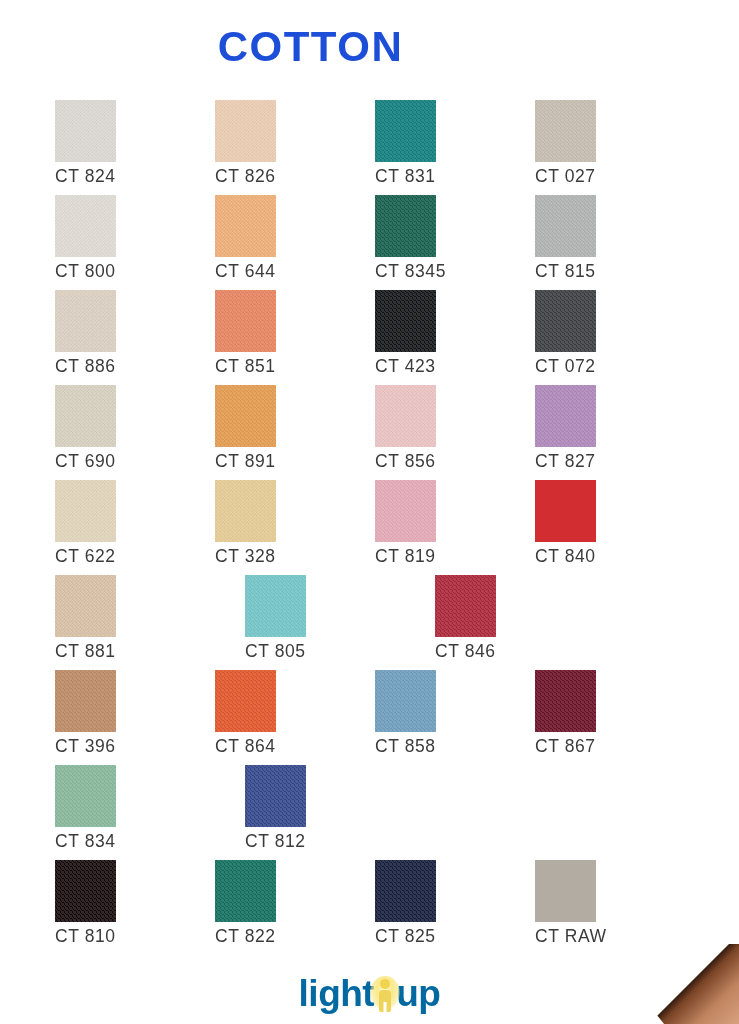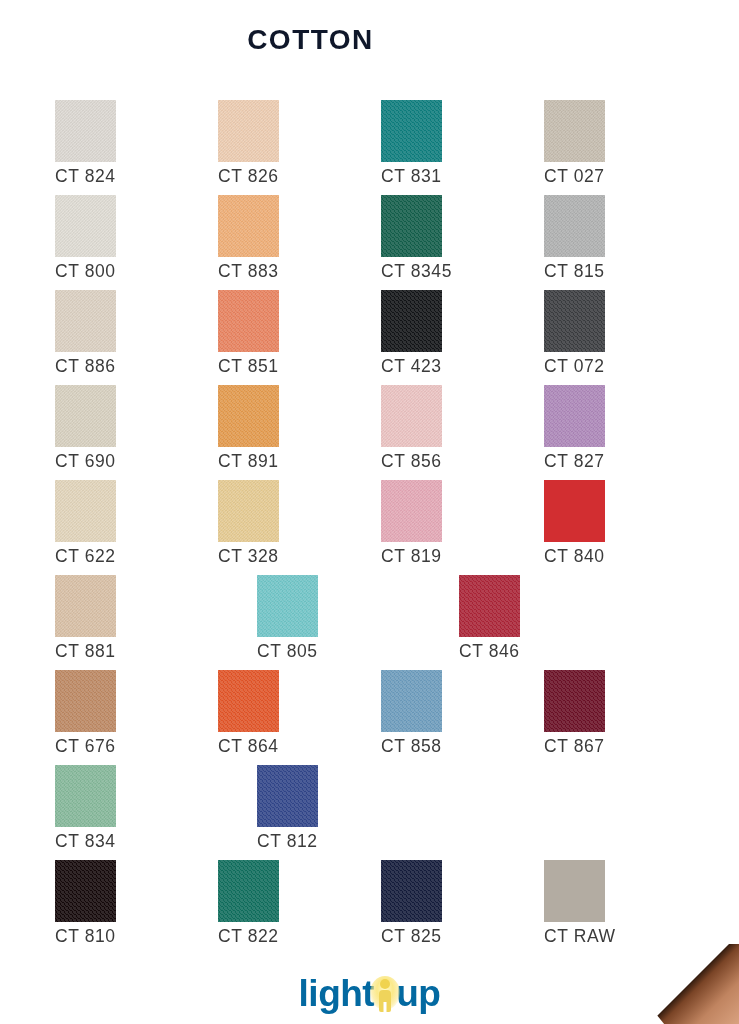--- a/index.html
+++ b/index.html
@@ -23,38 +23,37 @@
   }
 
   
   .title {
     position: absolute;
     top: 26px;
     left: 0;
     width: 621px;
     text-align: center;
     font-family: "Liberation Sans", sans-serif;
-    font-size: 28px;
+    font-size: 42px;
     font-weight: bold;
     letter-spacing: 1.5px;
-    color: #0f172a;
+    color: #1d4ed8;
     line-height: 1;
   }
 
   
   .grid {
     position: absolute;
     top: 100px;
     left: 55px;
     width: 640px;
   }
   .row {
     display: flex;
     height: 95px;
-    gap: 12px;
   }
   .cell {
     width: 190px;
     position: relative;
   }
   .swatch {
     width: 61px;
     height: 62px;
     position: relative;
     background-repeat: repeat;
@@ -203,21 +202,21 @@
           <div class="label">CT 027</div>
         </div>
       </div>
       <div class="row">
         <div class="cell">
           <div class="swatch" style="--c: #e2ded6;"></div>
           <div class="label">CT 800</div>
         </div>
         <div class="cell">
           <div class="swatch" style="--c: #f2b077;"></div>
-          <div class="label">CT 883</div>
+          <div class="label">CT 644</div>
         </div>
         <div class="cell">
           <div class="swatch" style="--c: #13604c;"></div>
           <div class="label">CT 8345</div>
         </div>
         <div class="cell">
           <div class="swatch" style="--c: #b2b3b3;"></div>
           <div class="label">CT 815</div>
         </div>
       </div>
@@ -285,21 +284,21 @@
           <div class="label">CT 805</div>
         </div>
         <div class="cell">
           <div class="swatch" style="--c: #ae2538;"></div>
           <div class="label">CT 846</div>
         </div>
       </div>
       <div class="row">
         <div class="cell">
           <div class="swatch" style="--c: #c08a64;"></div>
-          <div class="label">CT 676</div>
+          <div class="label">CT 396</div>
         </div>
         <div class="cell">
           <div class="swatch" style="--c: #e65528;"></div>
           <div class="label">CT 864</div>
         </div>
         <div class="cell">
           <div class="swatch" style="--c: #6e9ec0;"></div>
           <div class="label">CT 858</div>
         </div>
         <div class="cell">

